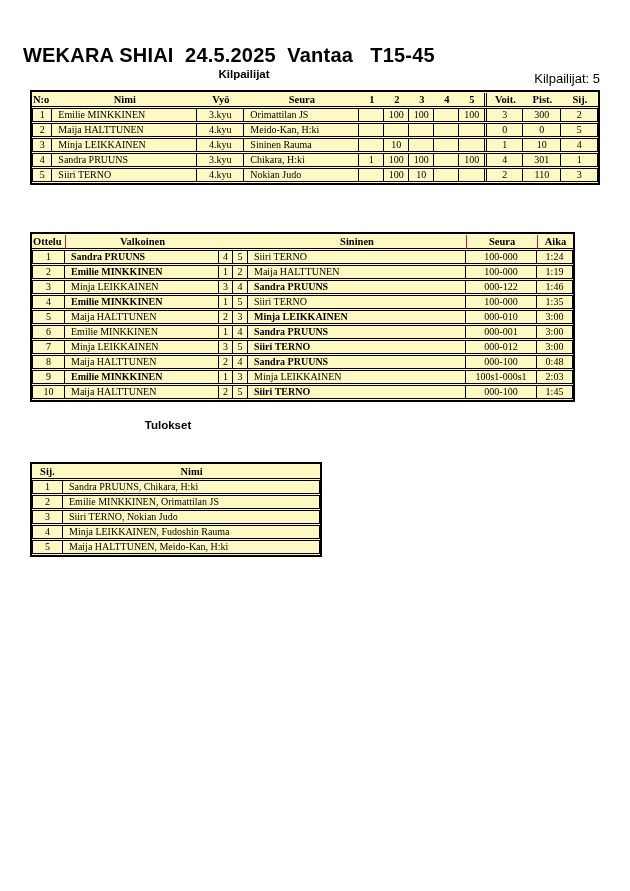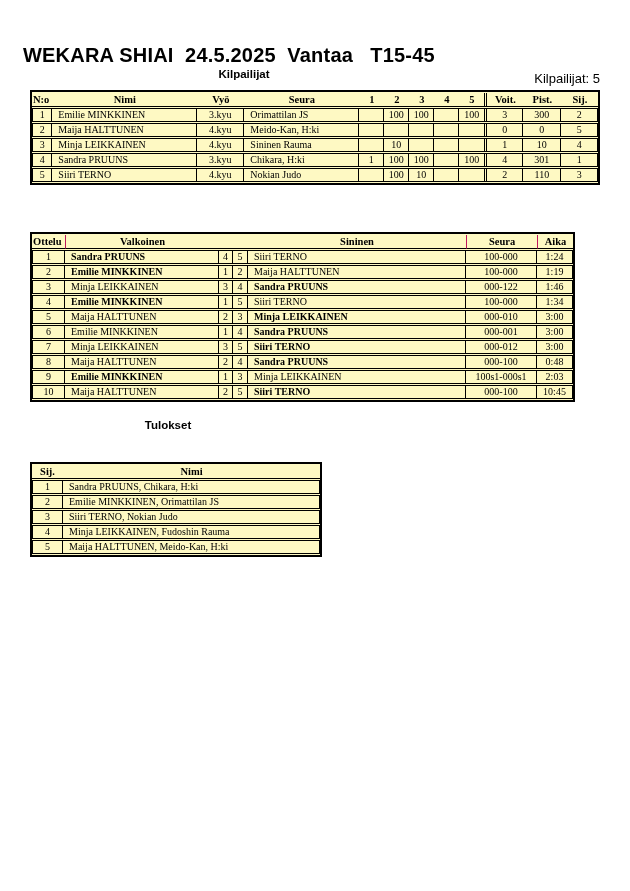--- a/index.html
+++ b/index.html
@@ -230,21 +230,21 @@
       <td class="c">000-122</td>
       <td class="c">1:46</td>
     </tr>
     <tr>
       <td class="c">4</td>
       <td class="l bold">Emilie MINKKINEN</td>
       <td class="c">1</td>
       <td class="c">5</td>
       <td class="l">Siiri TERNO</td>
       <td class="c">100-000</td>
-      <td class="c">1:34</td>
+      <td class="c">1:35</td>
     </tr>
     <tr>
       <td class="c">5</td>
       <td class="l">Maija HALTTUNEN</td>
       <td class="c">2</td>
       <td class="c">3</td>
       <td class="l bold">Minja LEIKKAINEN</td>
       <td class="c">000-010</td>
       <td class="c">3:00</td>
     </tr>
@@ -284,21 +284,21 @@
       <td class="c" style="padding:0 1px;">100s1-000s1</td>
       <td class="c">2:03</td>
     </tr>
     <tr>
       <td class="c">10</td>
       <td class="l">Maija HALTTUNEN</td>
       <td class="c">2</td>
       <td class="c">5</td>
       <td class="l bold">Siiri TERNO</td>
       <td class="c">000-100</td>
-      <td class="c">10:45</td>
+      <td class="c">1:45</td>
     </tr>
   </tbody>
 </table>
 
 <div class="section-heading" id="heading-tulokset">Tulokset</div>
 
 <table id="table-tulokset">
   <colgroup>
     <col style="width:31px">
       <col style="width:257px">

